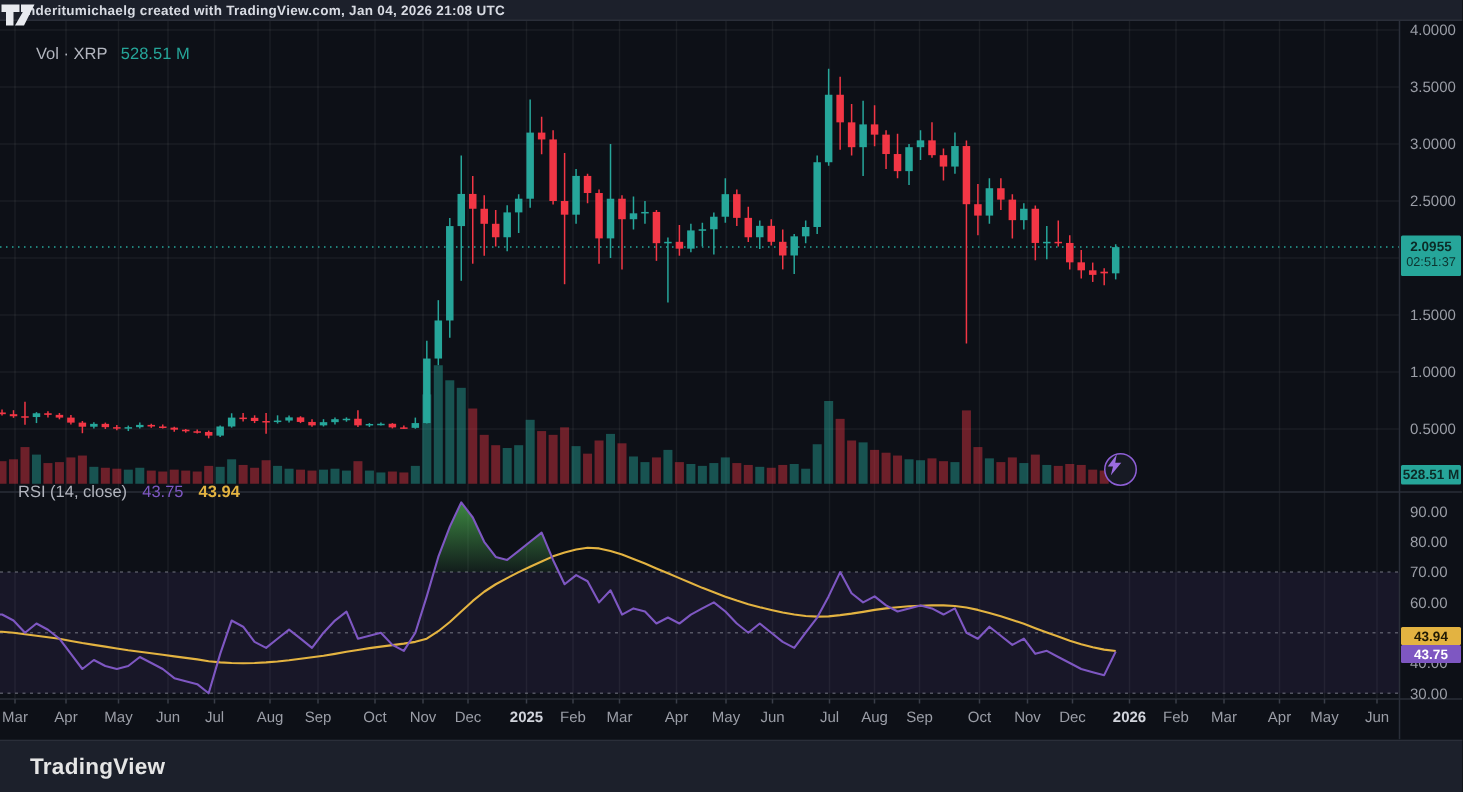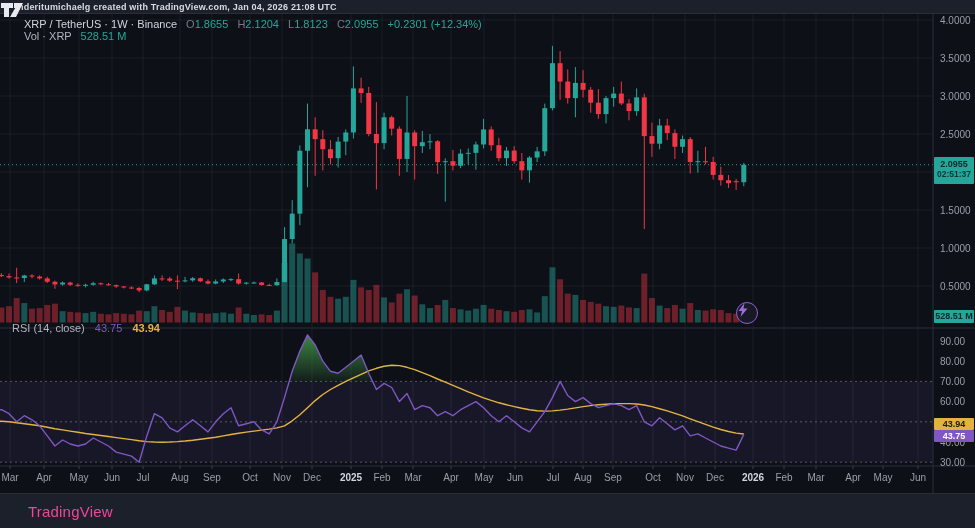--- a/index.html
+++ b/index.html
@@ -18,30 +18,30 @@
   .vol-line { position:absolute; top:16px; left:24px; z-index:5; font-size:11px; white-space:nowrap; }
   .vol-line .t { color:#b2b5be;text-align:center; }
   .vol-line .v { color:#26a69a; margin-left:6px; }
   .rsi-legend { position:absolute; top:308px; left:12px; z-index:5; font-size:11px; white-space:nowrap; }
   .rsi-legend .t { color:#b2b5be; }
   .rsi-legend .p { color:#7e57c2; margin-left:7px; }
   .rsi-legend .y { color:#e3b341; margin-left:7px; font-weight:bold; }
   .badge { position:absolute; left:934px; width:40px; z-index:6; text-align:center;
     font-size:9px; font-weight:bold; border-radius:1px; }
   .badge-price { top:143px; height:27px; background:#26a69a; color:#0c2b27; padding-top:2px; }
-  .badge-price .cd { font-weight:bold; font-size:8.5px; display:block; color:#0c3530; }
+  .badge-price .cd { font-weight:normal; font-size:8.5px; display:block; color:#0c3530; }
   .badge-vol { top:296px; height:13px; line-height:13px; background:#26a69a; color:#0c2b27; }
   .badge-rsi-ma { top:404px; height:12px; line-height:12px; background:#e3b341; color:#201a04; }
   .badge-rsi { top:416px; height:12px; line-height:12px; background:#7e57c2; color:#ffffff; }
   .bolt-btn { position:absolute; left:736px; top:288px; width:22px; height:22px; z-index:5;
     border:1.5px solid #8e5fd6; border-radius:50%; background:#171a24;
     display:flex; align-items:center; justify-content:center; cursor:pointer; }
   .bottombar { height:35px; background:#1c202b; border-top:1px solid #2a2e39;
     display:flex; align-items:center; padding-left:20px; }
-  .bottombar .logo-text { color:#ec4899; font-size:15px; font-weight:normal; margin-left:8px; letter-spacing:.2px; }
+  .bottombar .logo-text { color:#e5e5e5; font-size:15px; font-weight:bold; letter-spacing:.2px; }
 </style>
 </head>
 <body>
 
 <div class="topbar">
   <span>nderitumichaelg created with TradingView.com, Jan 04, 2026 21:08 UTC</span>
 </div>
 
 <div class="chart-area">
   <svg id="chart-svg" width="975" height="479">
@@ -454,28 +454,20 @@
       <line x1="816" y1="452" x2="816" y2="455" stroke="#3a3e49" stroke-width="1"></line>
       <text x="816" y="467" fill="#9b9ea7" text-anchor="middle" font-size="10" font-family="Liberation Sans, sans-serif">Mar</text>
       <line x1="853" y1="452" x2="853" y2="455" stroke="#3a3e49" stroke-width="1"></line>
       <text x="853" y="467" fill="#9b9ea7" text-anchor="middle" font-size="10" font-family="Liberation Sans, sans-serif">Apr</text>
       <line x1="883" y1="452" x2="883" y2="455" stroke="#3a3e49" stroke-width="1"></line>
       <text x="883" y="467" fill="#9b9ea7" text-anchor="middle" font-size="10" font-family="Liberation Sans, sans-serif">May</text>
       <line x1="918" y1="452" x2="918" y2="455" stroke="#3a3e49" stroke-width="1"></line>
       <text x="918" y="467" fill="#9b9ea7" text-anchor="middle" font-size="10" font-family="Liberation Sans, sans-serif">Jun</text>
     </svg>
 
-  <div class="legend">
-    <span class="sym">XRP / TetherUS · 1W · Binance</span>
-    <span class="lbl">O</span><span class="val">1.8655</span>
-    <span class="lbl">H</span><span class="val">2.1204</span>
-    <span class="lbl">L</span><span class="val">1.8123</span>
-    <span class="lbl">C</span><span class="val">2.0955</span>
-    <span class="chg">+0.2301 (+12.34%)</span>
-  </div>
   <div class="vol-line">
     <span class="t">Vol · XRP</span>
     <span class="v">528.51 M</span>
   </div>
   <div class="rsi-legend">
     <span class="t">RSI (14, close)</span>
     <span class="p">43.75</span>
     <span class="y">43.94</span>
   </div>
 

